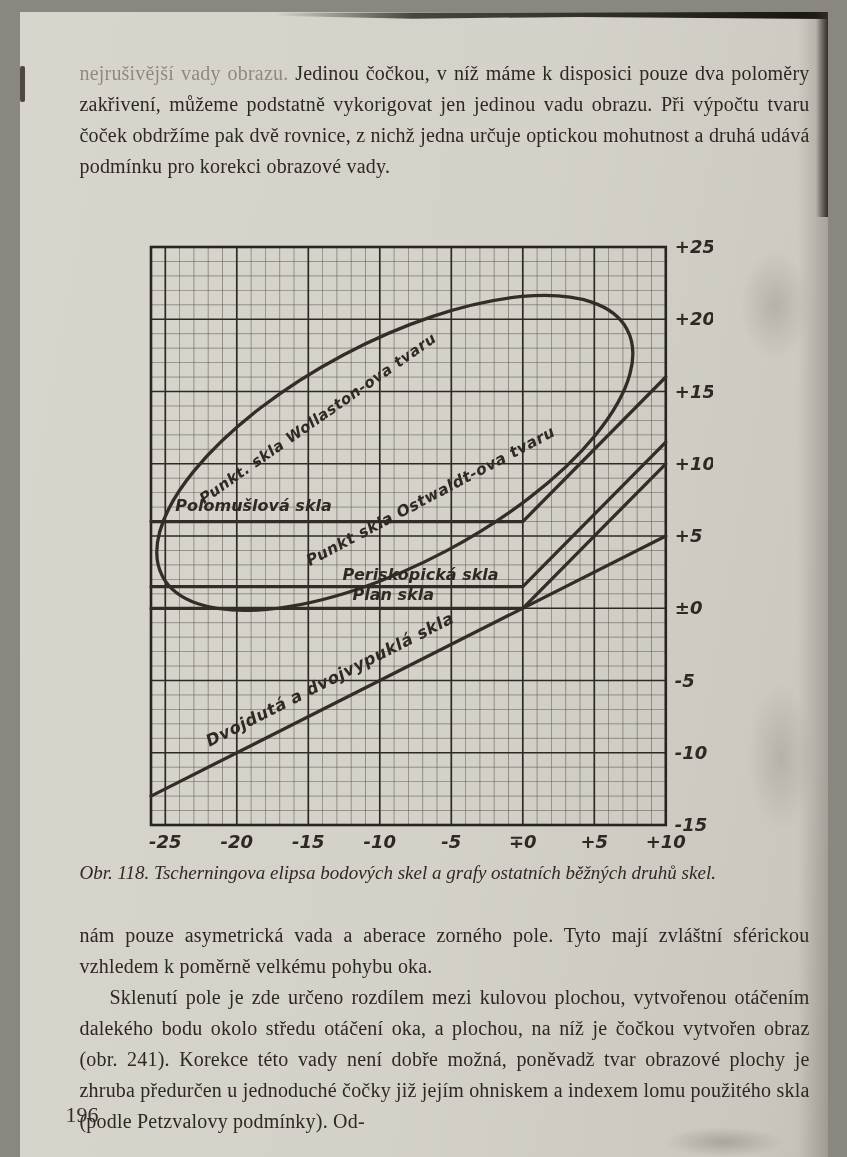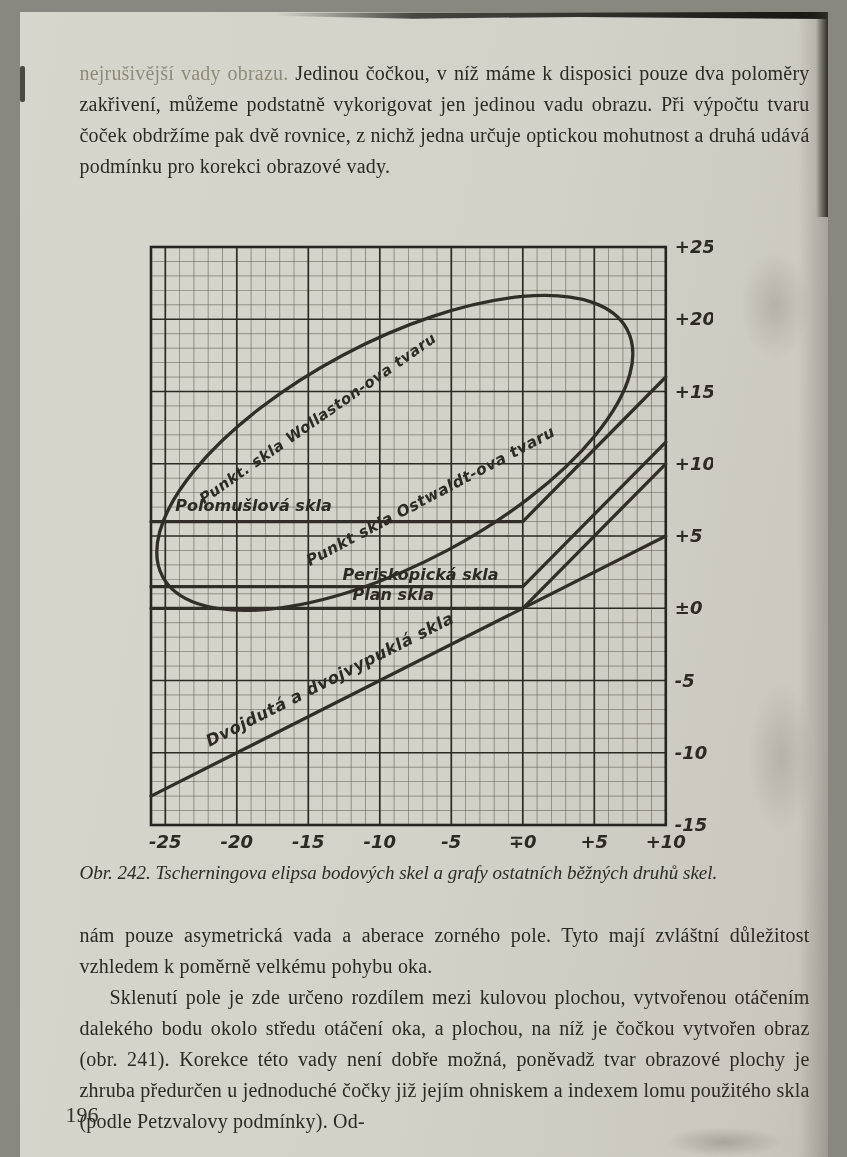--- a/index.html
+++ b/index.html
@@ -166,21 +166,21 @@
         <text x="93.80000000000001" y="611" font-size="18" text-anchor="middle">-20</text>
         <text x="165.3" y="611" font-size="18" text-anchor="middle">-15</text>
         <text x="236.8" y="611" font-size="18" text-anchor="middle">-10</text>
         <text x="308.3" y="611" font-size="18" text-anchor="middle">-5</text>
         <text x="379.8" y="611" font-size="18" text-anchor="middle">∓0</text>
         <text x="451.3" y="611" font-size="18" text-anchor="middle">+5</text>
         <text x="522.8000000000001" y="611" font-size="18" text-anchor="middle">+10</text>
       </svg>
   </figure>
 
-  <div class="caption">Obr. 242. Tscherningova elipsa bodových skel a grafy ostatních běžných druhů skel.</div>
+  <div class="caption">Obr. 118. Tscherningova elipsa bodových skel a grafy ostatních běžných druhů skel.</div>
 
   <div class="body-text text-bottom">
-    <p>nám pouze asymetrická vada a aberace zorného pole. Tyto mají zvláštní důležitost vzhledem k poměrně velkému pohybu oka.</p>
+    <p>nám pouze asymetrická vada a aberace zorného pole. Tyto mají zvláštní sférickou vzhledem k poměrně velkému pohybu oka.</p>
     <p class="indent">Sklenutí pole je zde určeno rozdílem mezi kulovou plochou, vytvořenou otáčením dalekého bodu okolo středu otáčení oka, a plochou, na níž je čočkou vytvořen obraz (obr. 241). Korekce této vady není dobře možná, poněvadž tvar obrazové plochy je zhruba předurčen u jednoduché čočky již jejím ohniskem a indexem lomu použitého skla (podle Petzvalovy podmínky). Od-</p>
   </div>
 
   <div class="page-number">196</div>
 </div>
 
 </body></html>

